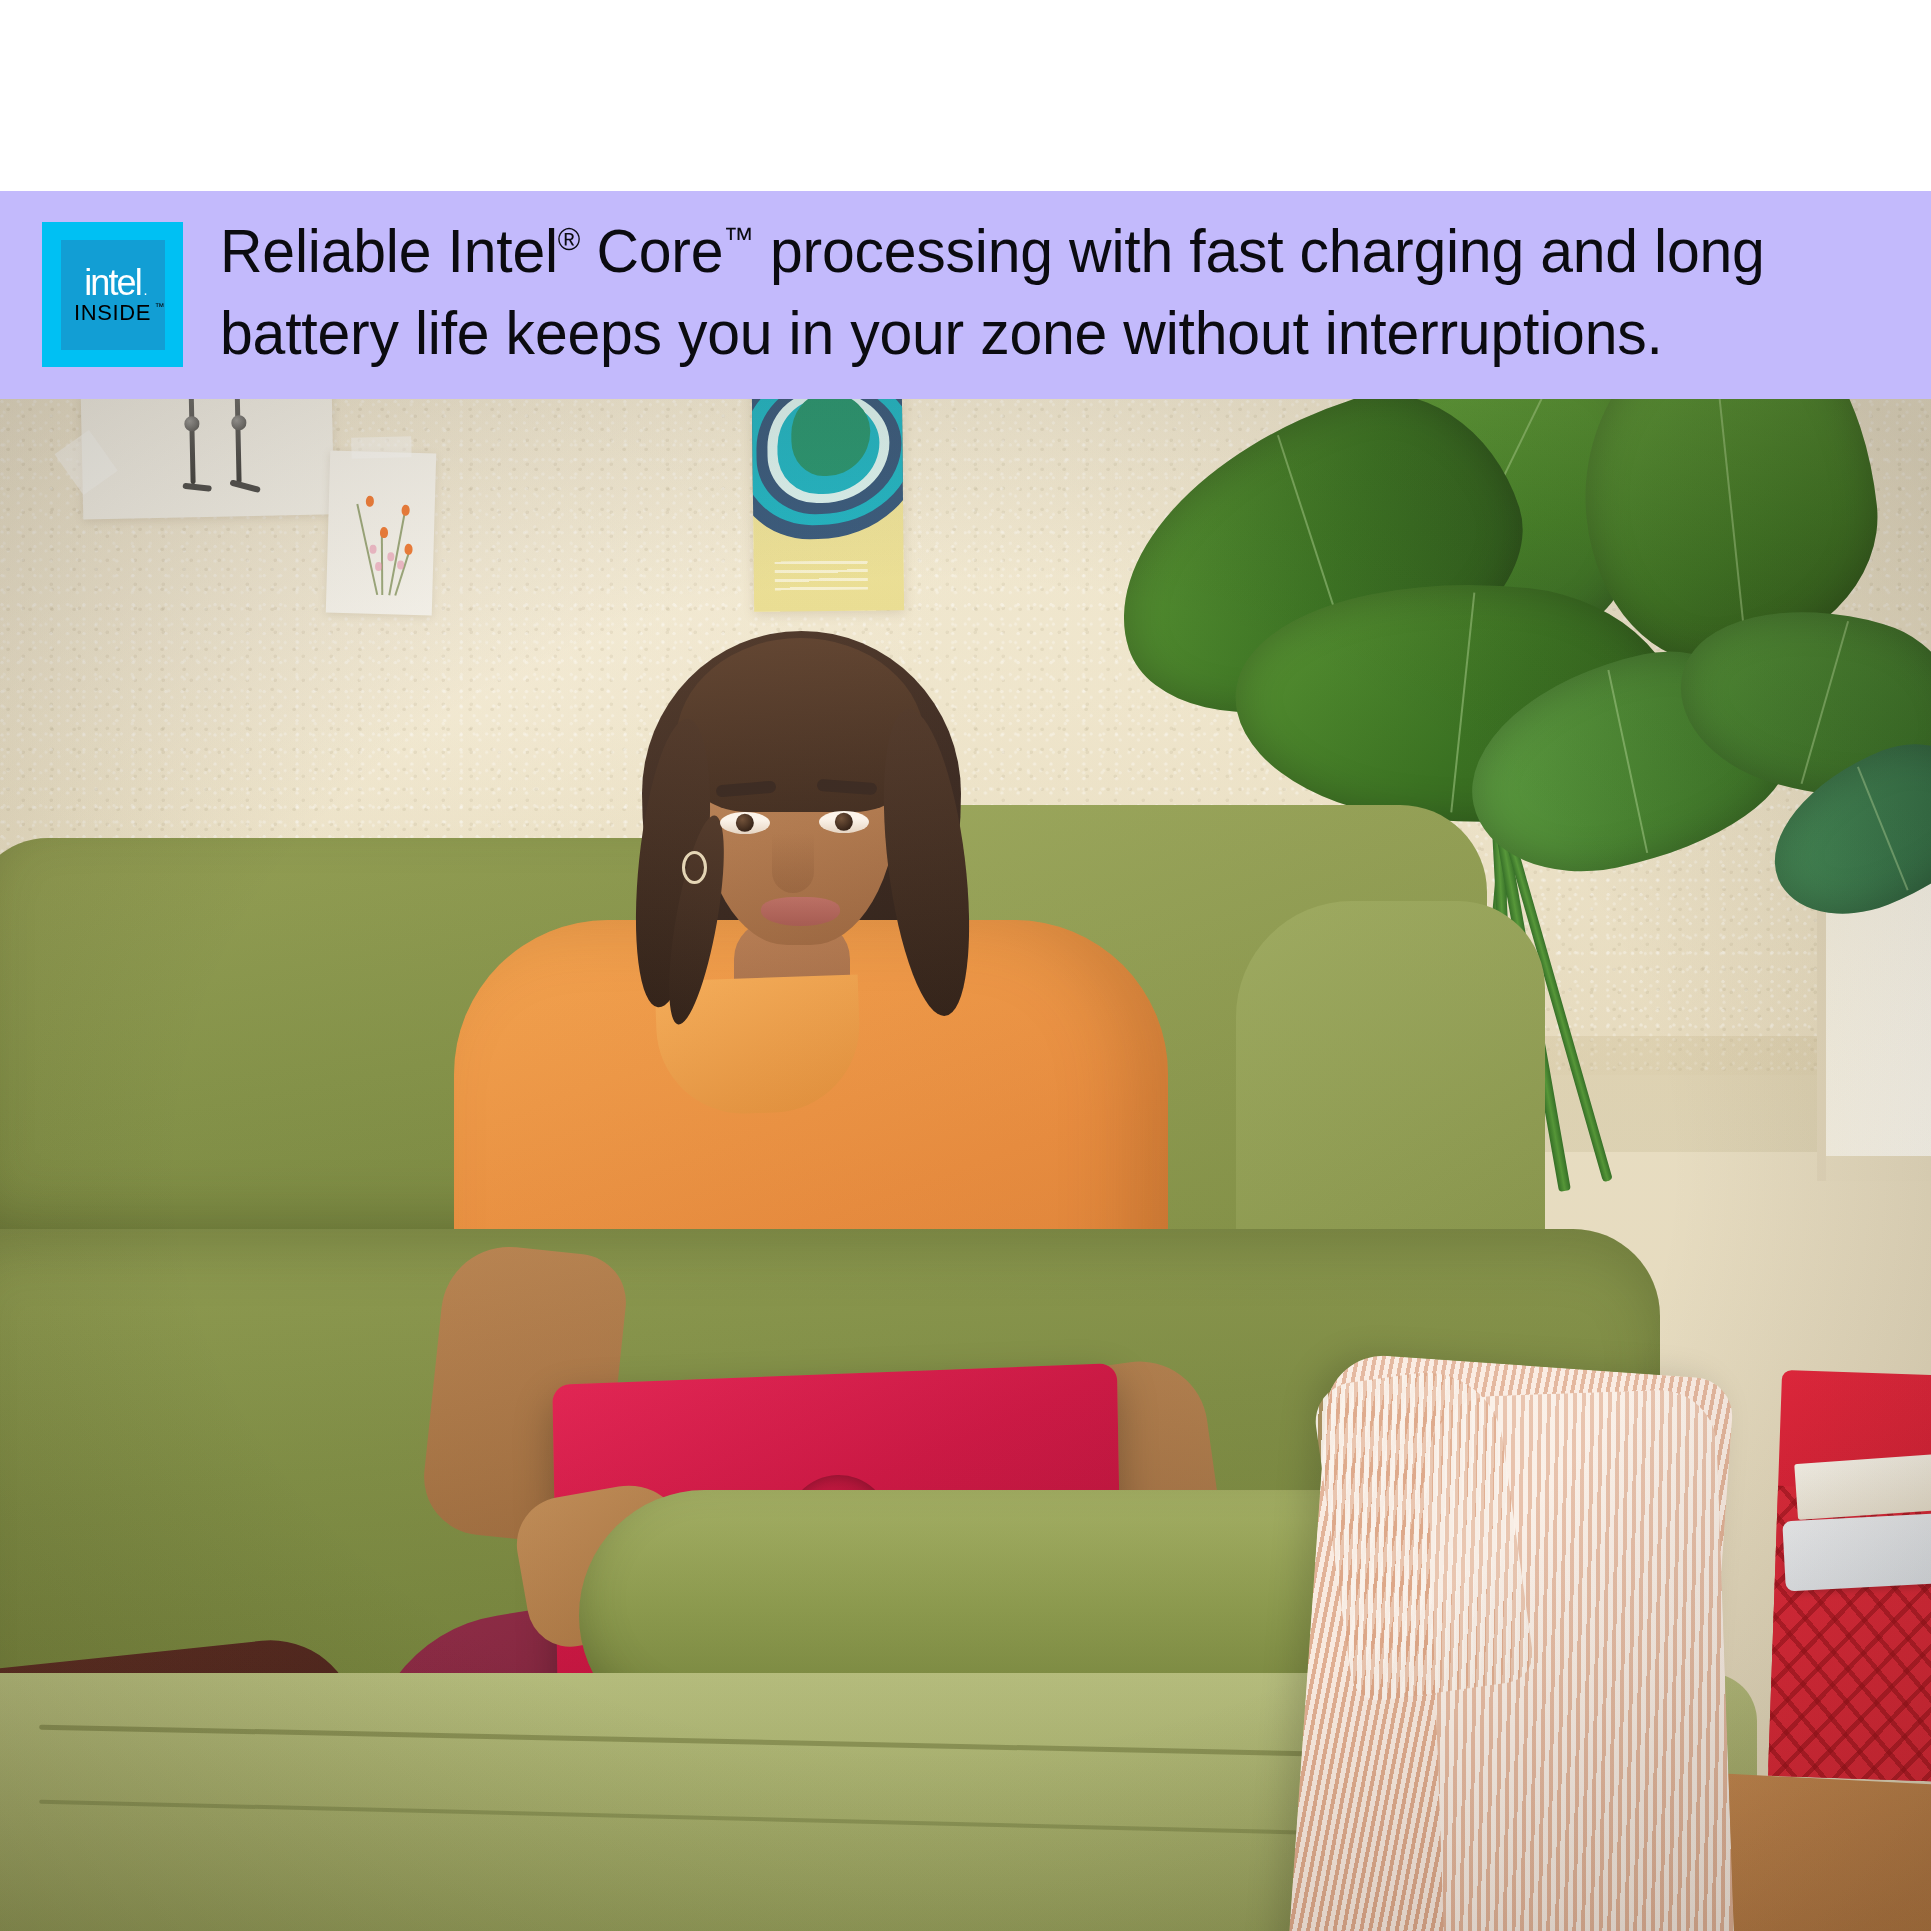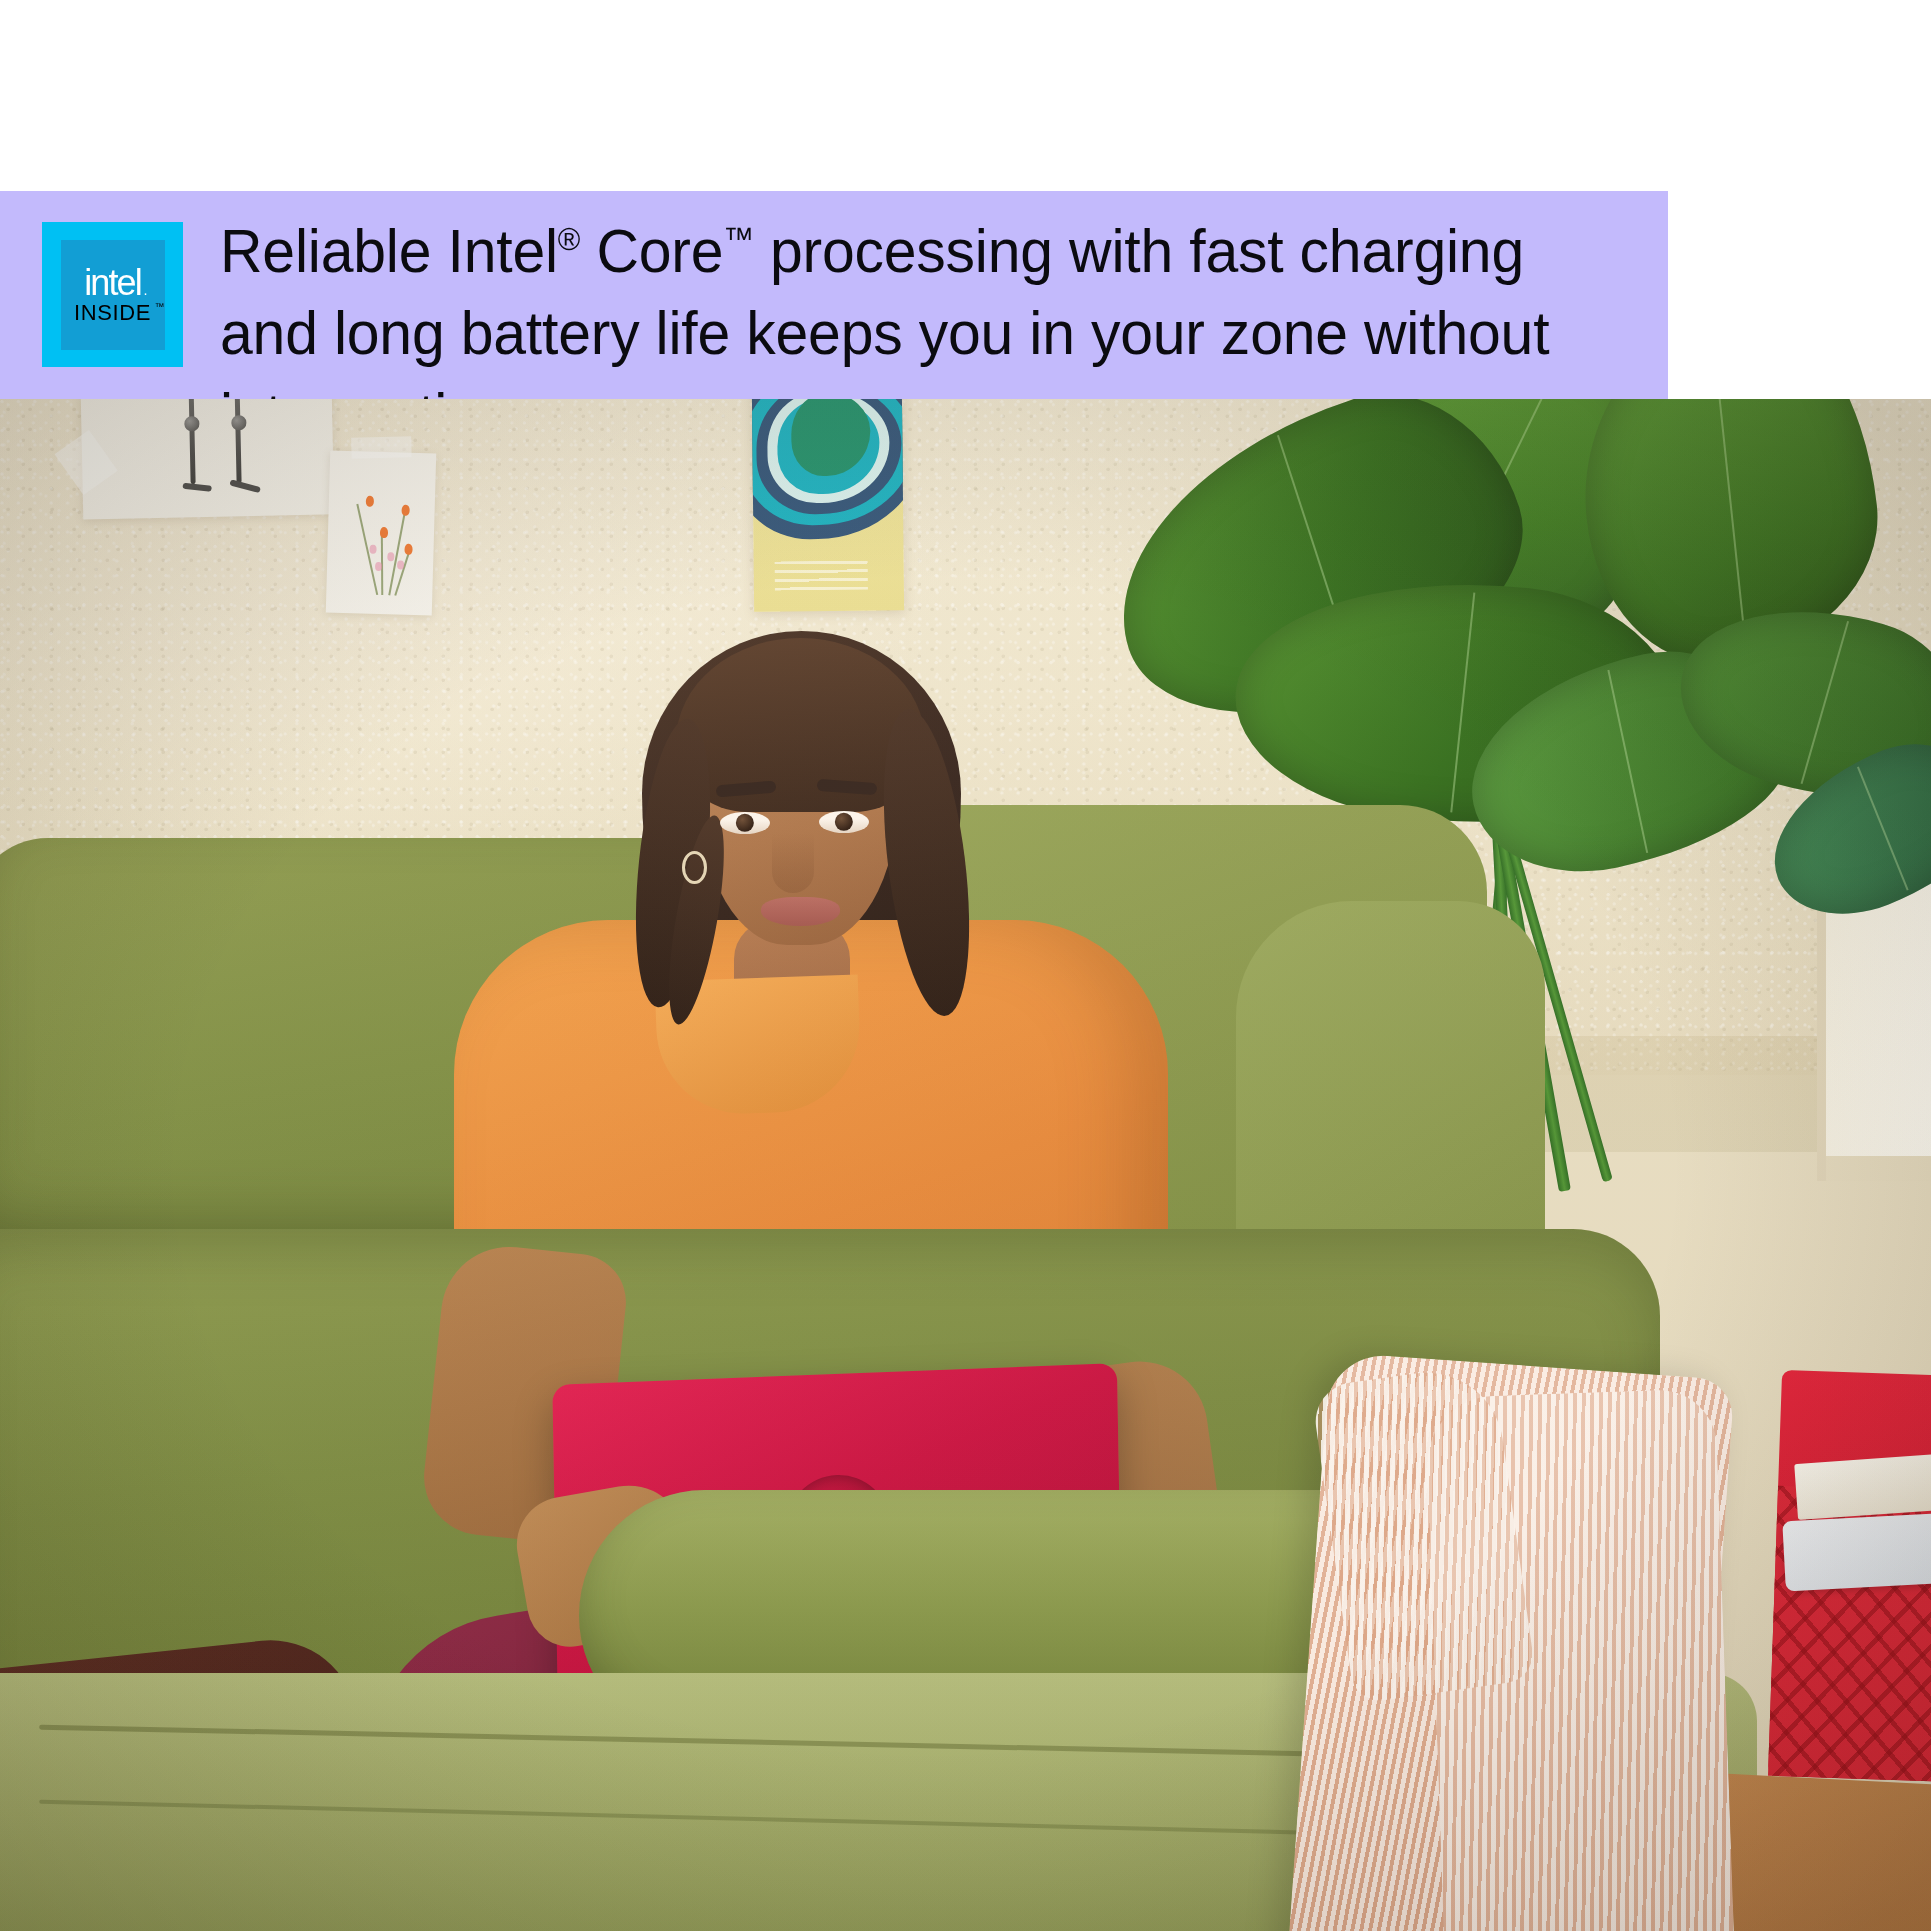--- a/index.html
+++ b/index.html
@@ -17,21 +17,21 @@
   .headline-text {
     position:absolute; left:39px; top:17.4px;
     font-family:"Liberation Sans Narrow","Liberation Sans", sans-serif;
     font-size:114px; line-height:1.0; font-weight:700; color:#060608;
     letter-spacing:-1.4px; transform:scaleX(0.93); transform-origin:left center;
     white-space:nowrap;
   }
 
   
   .subhead-band {
-    position:absolute; left:0; top:191px; width:1668px; height:208px;
+    position:absolute; left:0; top:191px; width:1931px; height:208px;
     background:#c3bafc; overflow:hidden;
   }
   .intel-badge {
     position:absolute; left:42px; top:31px; width:141px; height:145px;
     background:#00c0f3; display:flex; align-items:center; justify-content:center;
   }
   .intel-inner {
     width:104px; height:110px; background:#129ed4;
     display:flex; flex-direction:column; align-items:center; justify-content:center;
     gap:1.9px;

